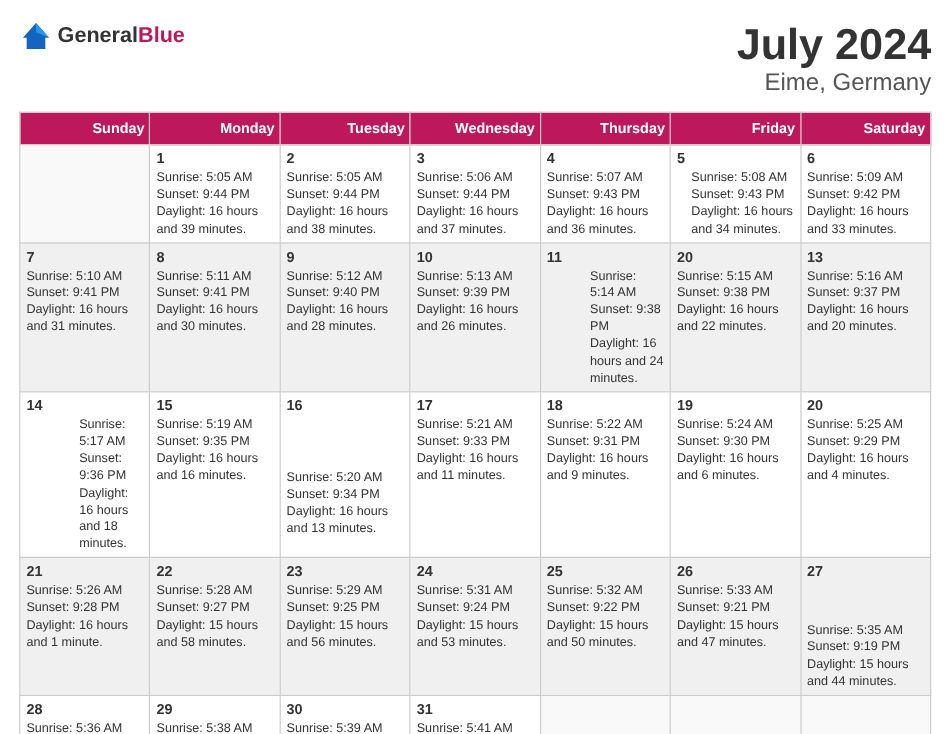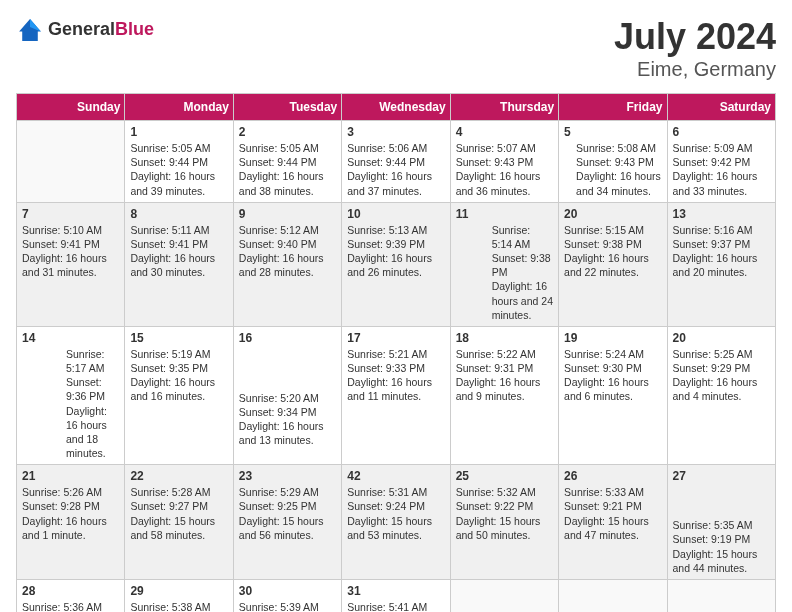--- a/index.html
+++ b/index.html
@@ -266,21 +266,21 @@
 Sunset: 9:27 PM
 Daylight: 15 hours and 58 minutes.</div>
         </td>
         <td>
           <span class="day-number">23</span>
           <div class="day-info" style="white-space: pre-line;">Sunrise: 5:29 AM
 Sunset: 9:25 PM
 Daylight: 15 hours and 56 minutes.</div>
         </td>
         <td>
-          <span class="day-number">42</span>
+          <span class="day-number">24</span>
           <div class="day-info" style="white-space: pre-line;">Sunrise: 5:31 AM
 Sunset: 9:24 PM
 Daylight: 15 hours and 53 minutes.</div>
         </td>
         <td>
           <span class="day-number">25</span>
           <div class="day-info" style="white-space: pre-line;">Sunrise: 5:32 AM
 Sunset: 9:22 PM
 Daylight: 15 hours and 50 minutes.</div>
         </td>

